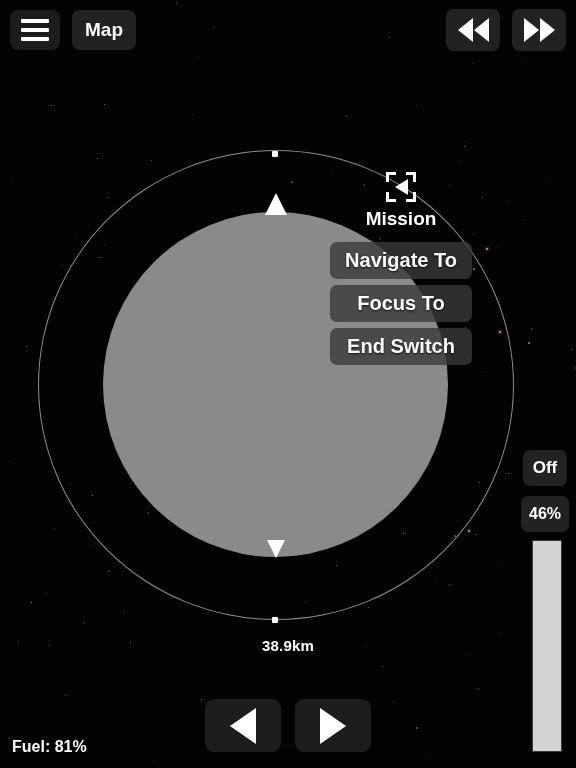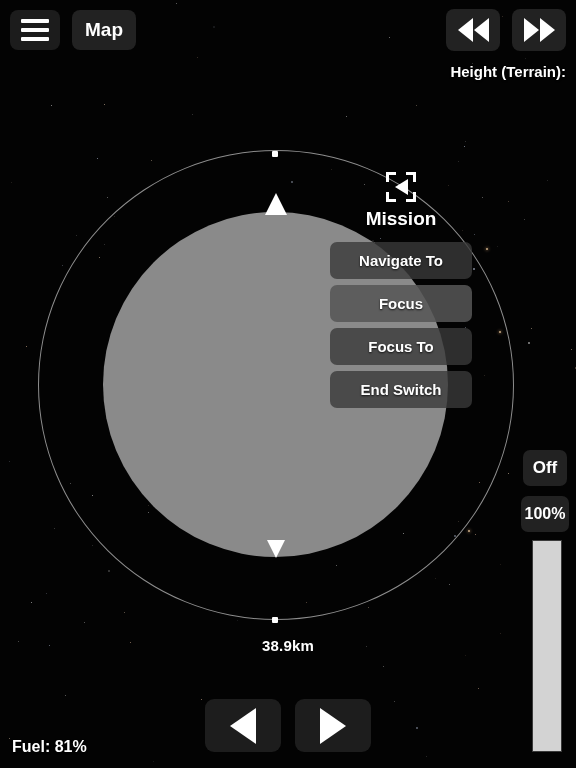--- a/index.html
+++ b/index.html
@@ -71,21 +71,21 @@
     border-right:13px solid #fff;
   }
   #craft-name{
     text-align:center; color:#fff; font-size:19px; font-weight:bold;
     margin-top:6px; text-shadow:0 1px 3px #000;
   }
   #ctx-menu{ margin-top:12px; display:flex; flex-direction:column; gap:6px; }
   .ctx-btn{
     height:37px; border-radius:7px;
     background:rgba(58,58,58,.80);
-    color:#fff; font-size:15px; font-weight:bold;
+    color:#fff; font-size:20px; font-weight:bold;
     display:flex; align-items:center; justify-content:center;
     text-shadow:0 1px 2px rgba(0,0,0,.8);
     user-select:none;
   }
   .ctx-btn.active{ background:rgba(86,86,86,.86); }
 
   
   #topleft{ position:absolute; left:10px; top:10px; display:flex; gap:12px; }
   #menu-btn{
     width:50px; height:40px; border-radius:8px; background:#1c1c1c;
@@ -314,21 +314,20 @@
       <span class="corner c-tl"></span>
       <span class="corner c-tr"></span>
       <span class="corner c-bl"></span>
       <span class="corner c-br"></span>
       <span class="craft"></span>
     </div>
     <div id="craft-name">Mission</div>
 
     <div id="ctx-menu">
       <div class="ctx-btn">Navigate To</div>
-      <div class="ctx-btn active">Focus</div>
       <div class="ctx-btn">Focus To</div>
       <div class="ctx-btn">End Switch</div>
     </div>
   </div>
 
   <div id="topleft">
     <div id="menu-btn">
       <span class="bar"></span>
       <span class="bar"></span>
       <span class="bar"></span>
@@ -342,26 +341,25 @@
       <span class="t-left"></span>
     </div>
     <div class="warp-btn">
       <span class="t-right"></span>
       <span class="t-right"></span>
     </div>
   </div>
 
   <div id="telemetry">
     <div class="block">
-      <div>Height (Terrain):</div>
     </div>
   </div>
 
   <div id="rcs-btn">Off</div>
-  <div id="throttle-readout">100%</div>
+  <div id="throttle-readout">46%</div>
   <div id="throttle-slider">
     <div id="throttle-fill" style="height: 100%;"></div>
   </div>
 
   <div id="bottom-nav">
     <div class="nav-btn">
       <span class="nav-left"></span>
     </div>
     <div class="nav-btn">
       <span class="nav-right"></span>

